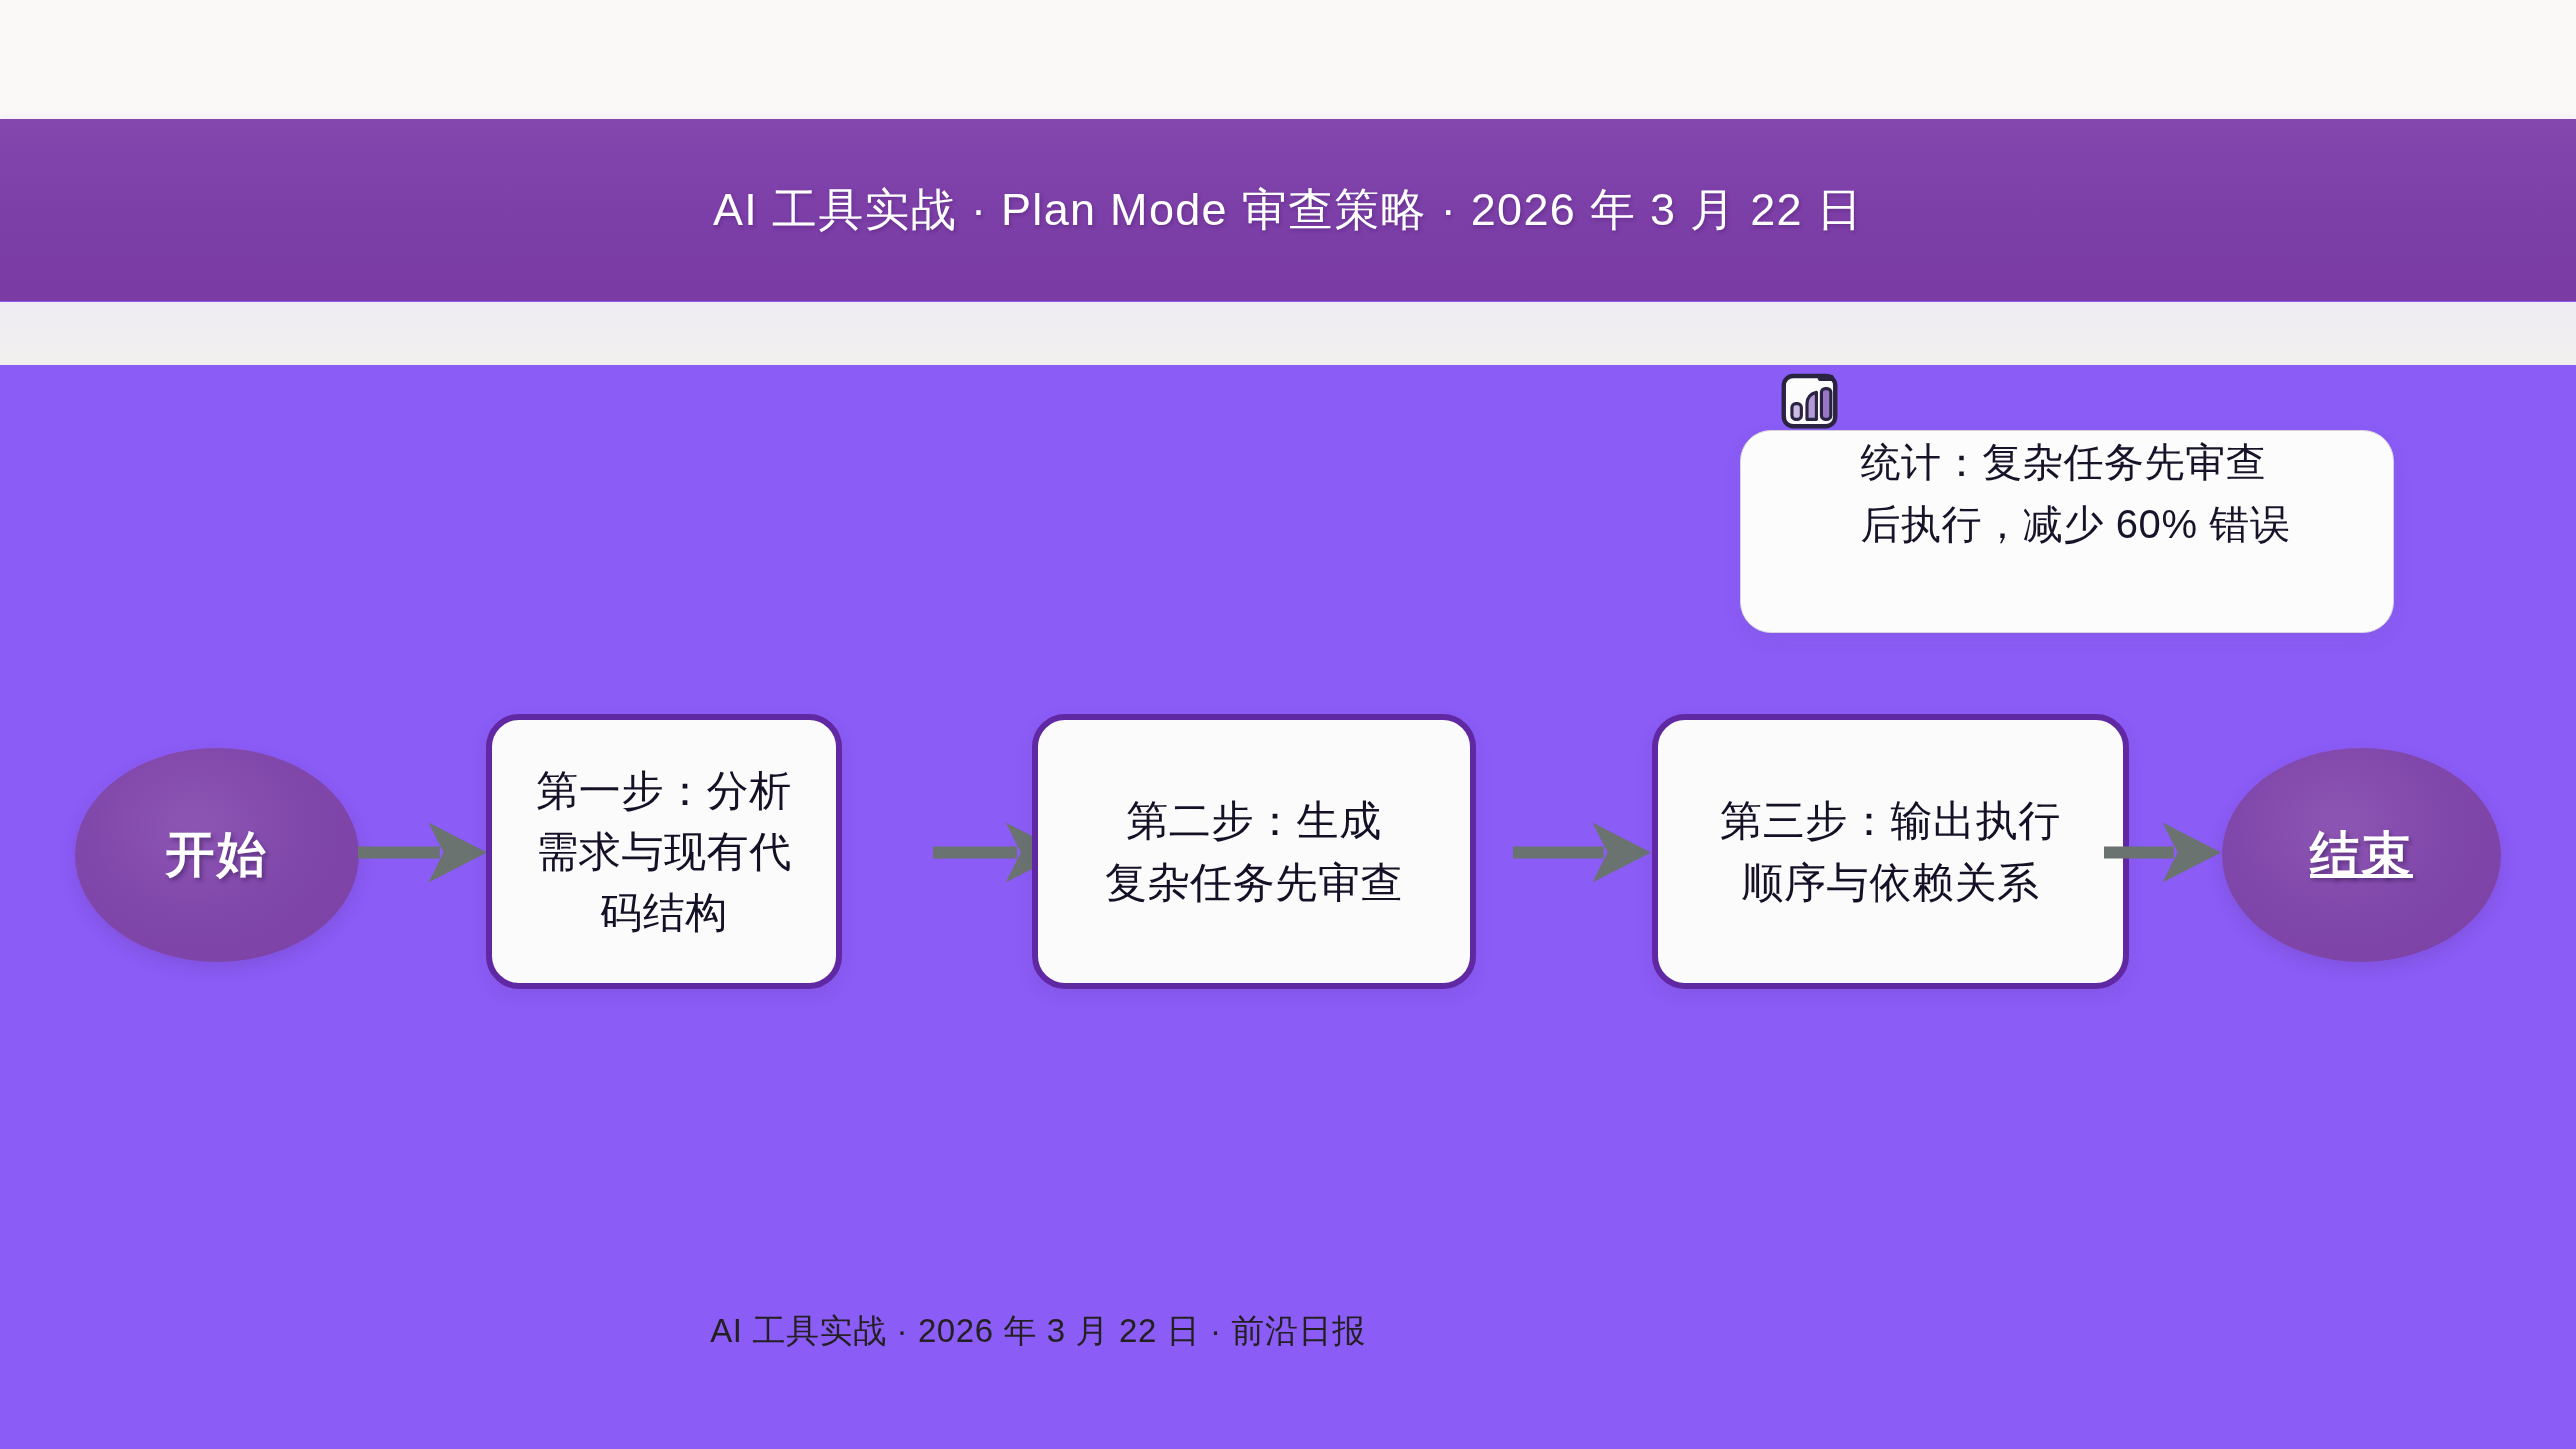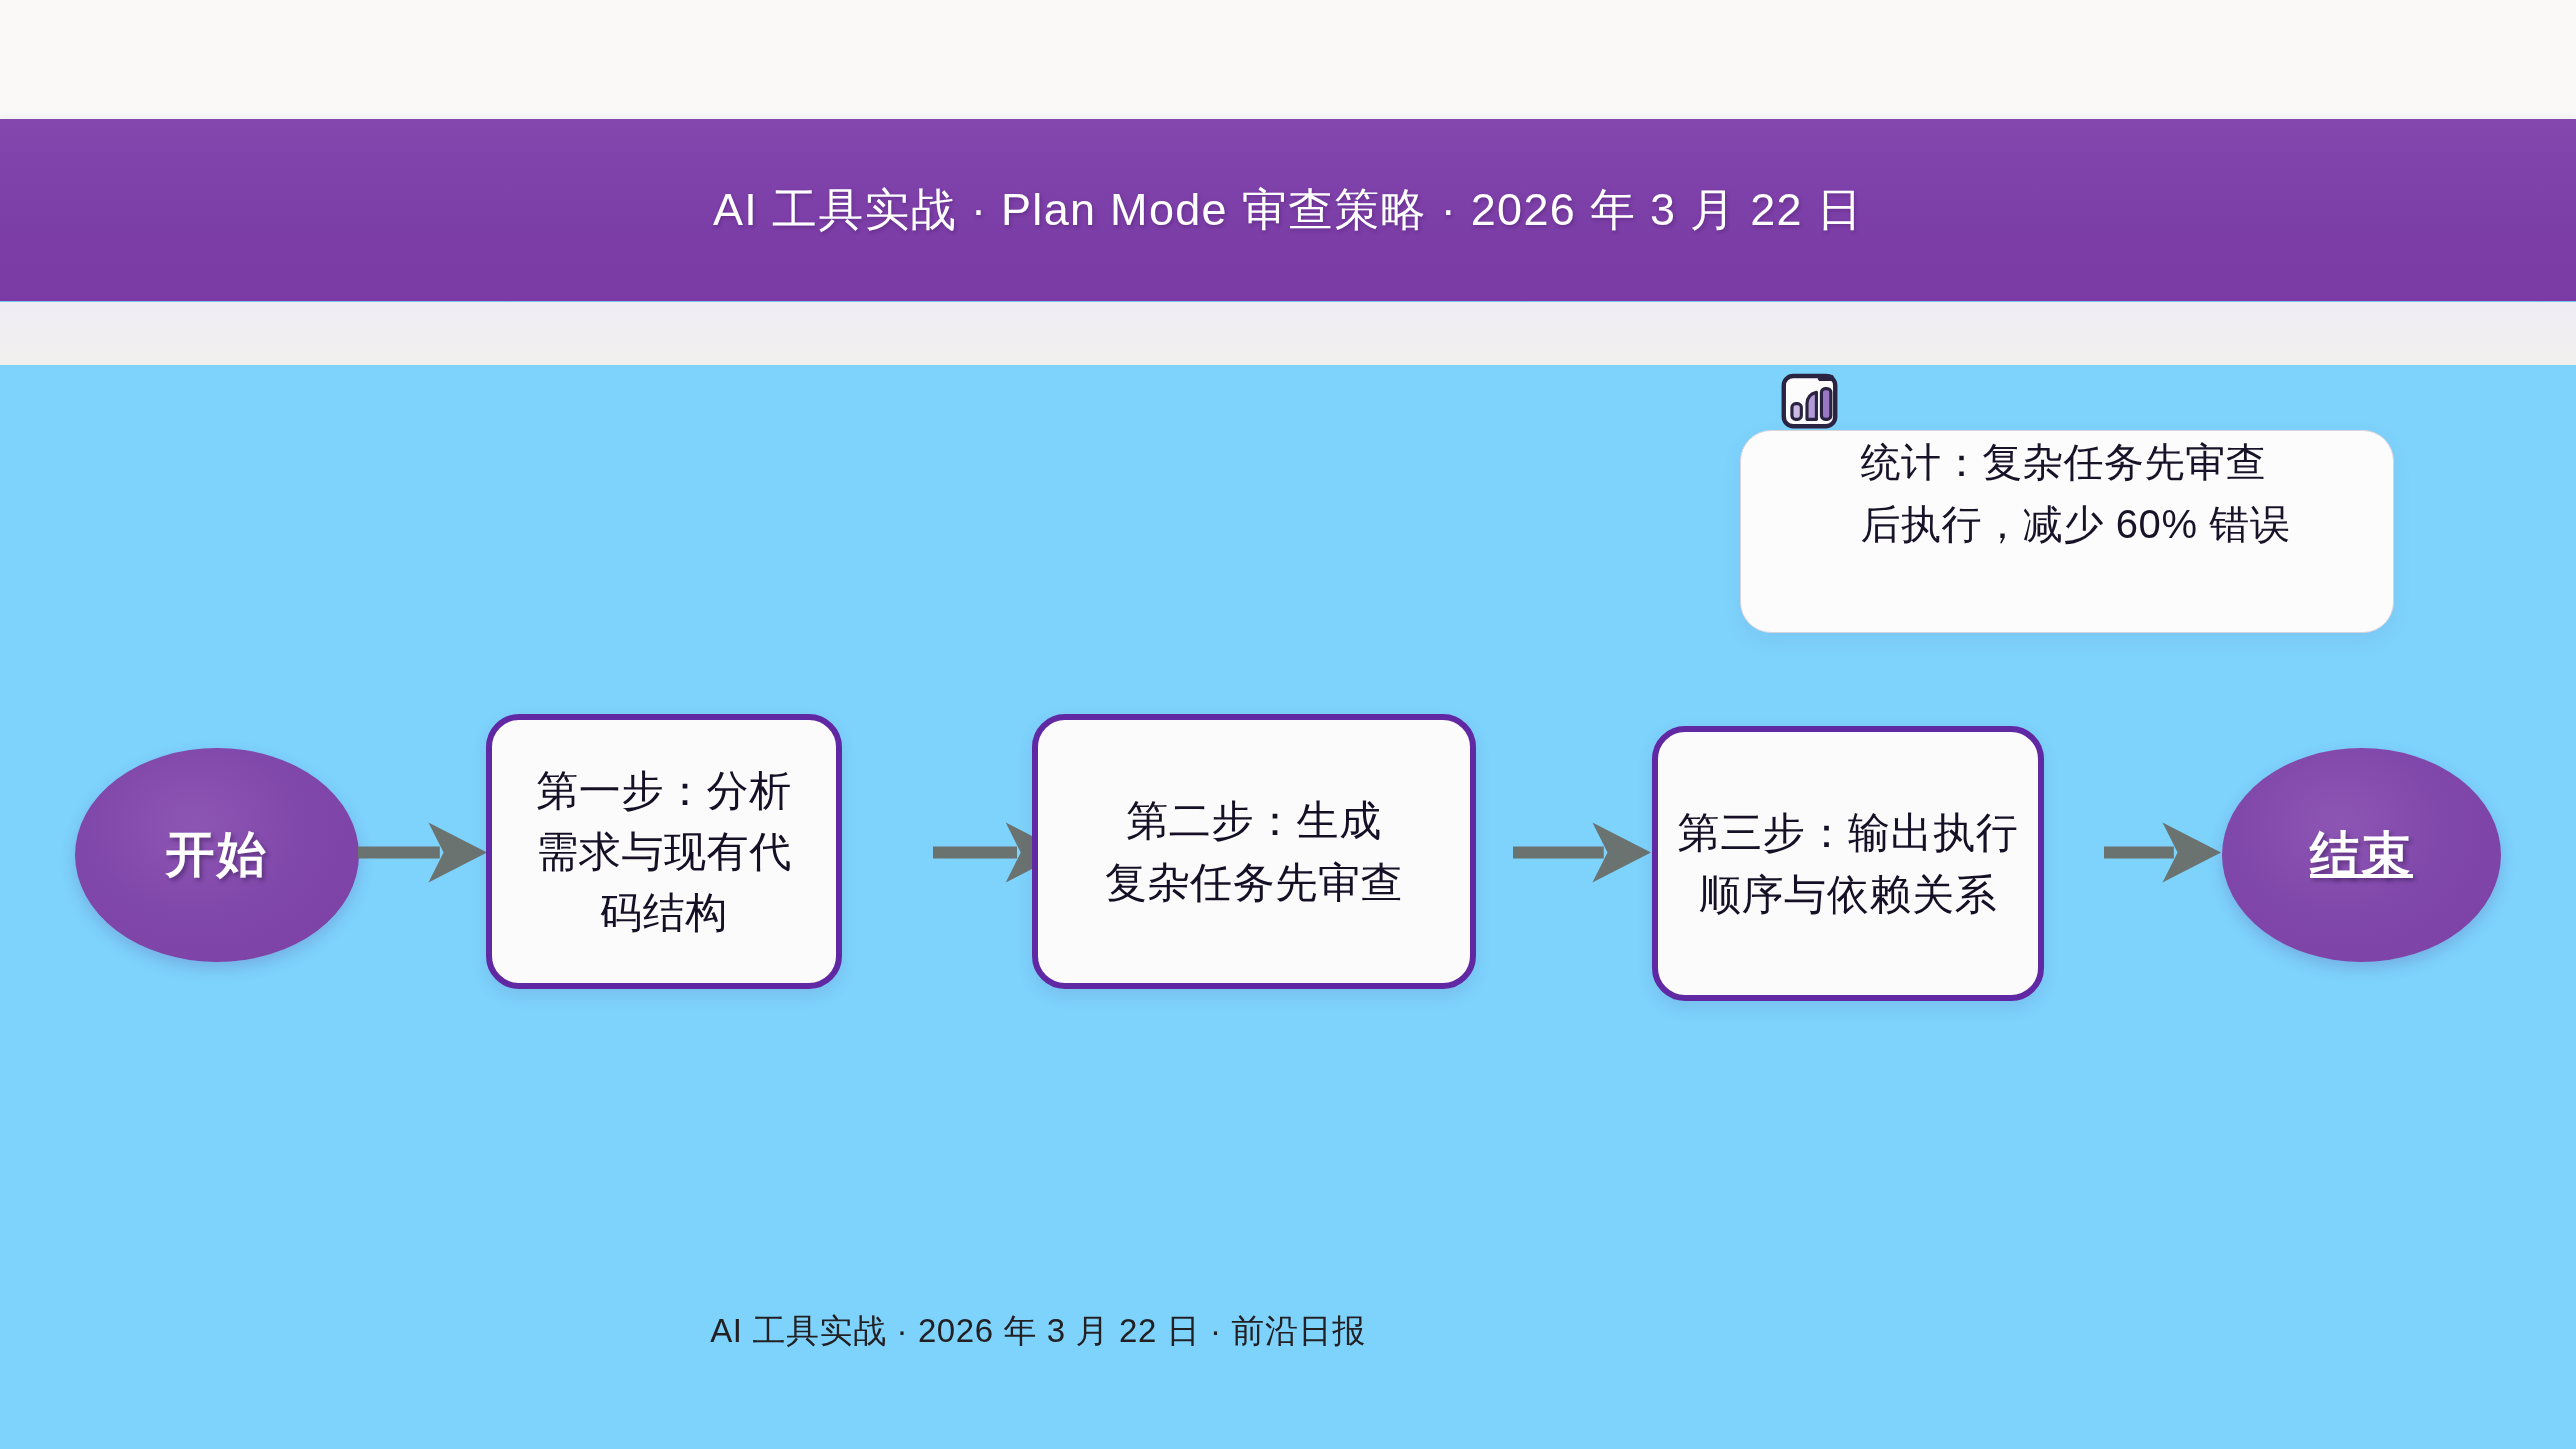--- a/index.html
+++ b/index.html
@@ -4,21 +4,21 @@
 <style>
   html, body { margin: 0; padding: 0; }
   body {
     font-family: "Liberation Sans", "DejaVu Sans", sans-serif;
     background: #e8e6e3;
   }
   #canvas {
     position: relative;
     width: 2576px;
     height: 1449px;
-    background: #7dd3fc;
+    background: #8b5cf6;
     overflow: hidden;
   }
   
   .top-strip {
     position: absolute;
     left: 0; top: 0;
     width: 2576px; height: 119px;
     background: #faf9f7;
   }
   
@@ -100,21 +100,21 @@
     box-shadow: 0 6.3px 16.4px rgba(90, 50, 140, 0.12);
     flex-direction: column;
     color: #151026;
     font-size: 42px;
     font-weight: 500;
     line-height: 1.46;
     letter-spacing: 0.6px;
   }
   .step-box.s1 { left: 486px;  width: 356px; }
   .step-box.s2 { left: 1032px; width: 444px; }
-  .step-box.s3 { left: 1652px; width: 392px; margin-top: 12px; }
+  .step-box.s3 { left: 1652px; width: 477px; }
   .arrow {
     position: absolute;
     top: 815px;
     height: 75px;
   }
   .arrow.a1 { left: 358px;  width: 129px; }
   .arrow.a2 { left: 933px; width: 131px; }
   .arrow.a3 { left: 1513px; width: 138px; }
   .arrow.a4 { left: 2104px; width: 117px; }
   .arrow svg { display: block; width: 100%; height: 100%; }

